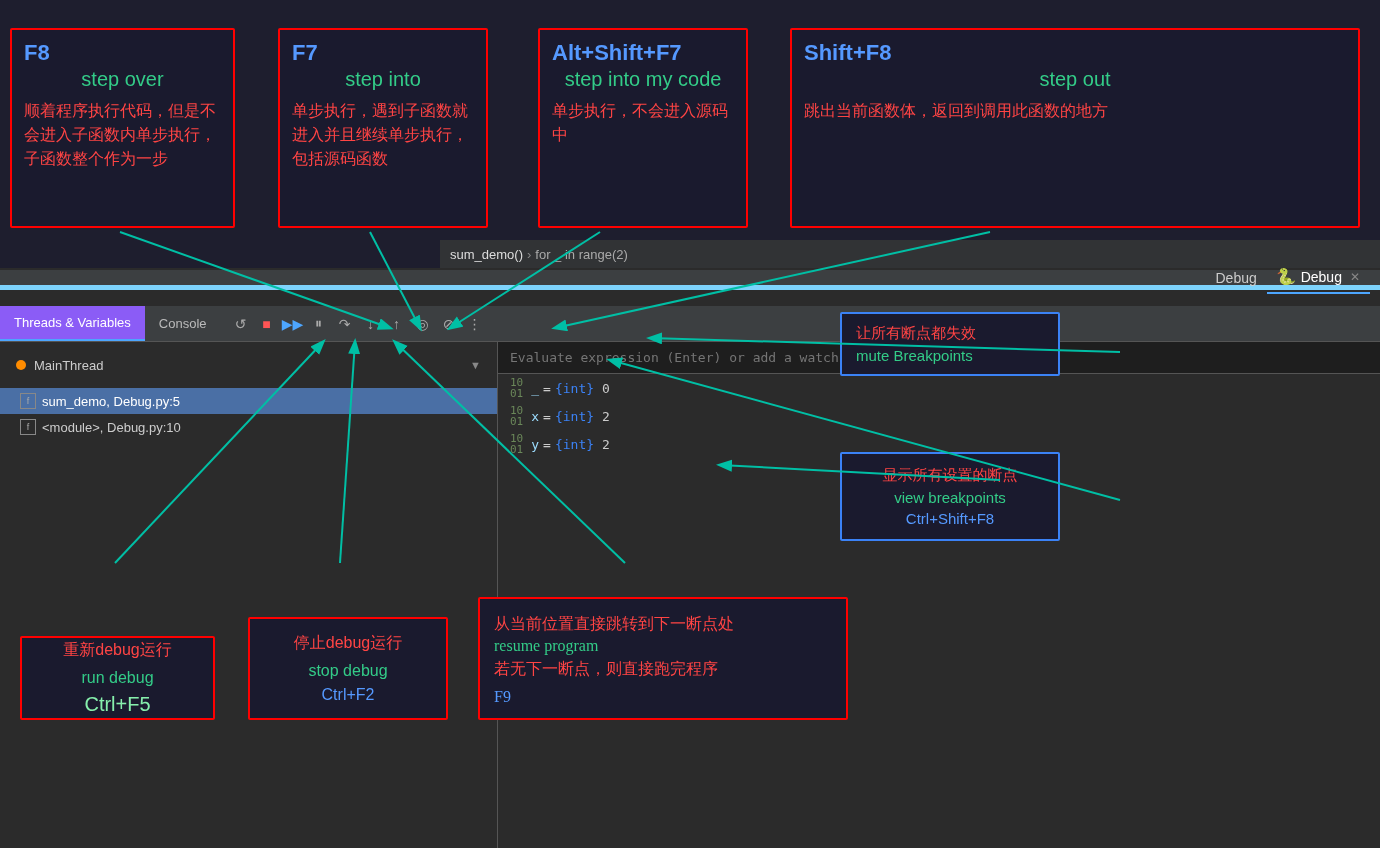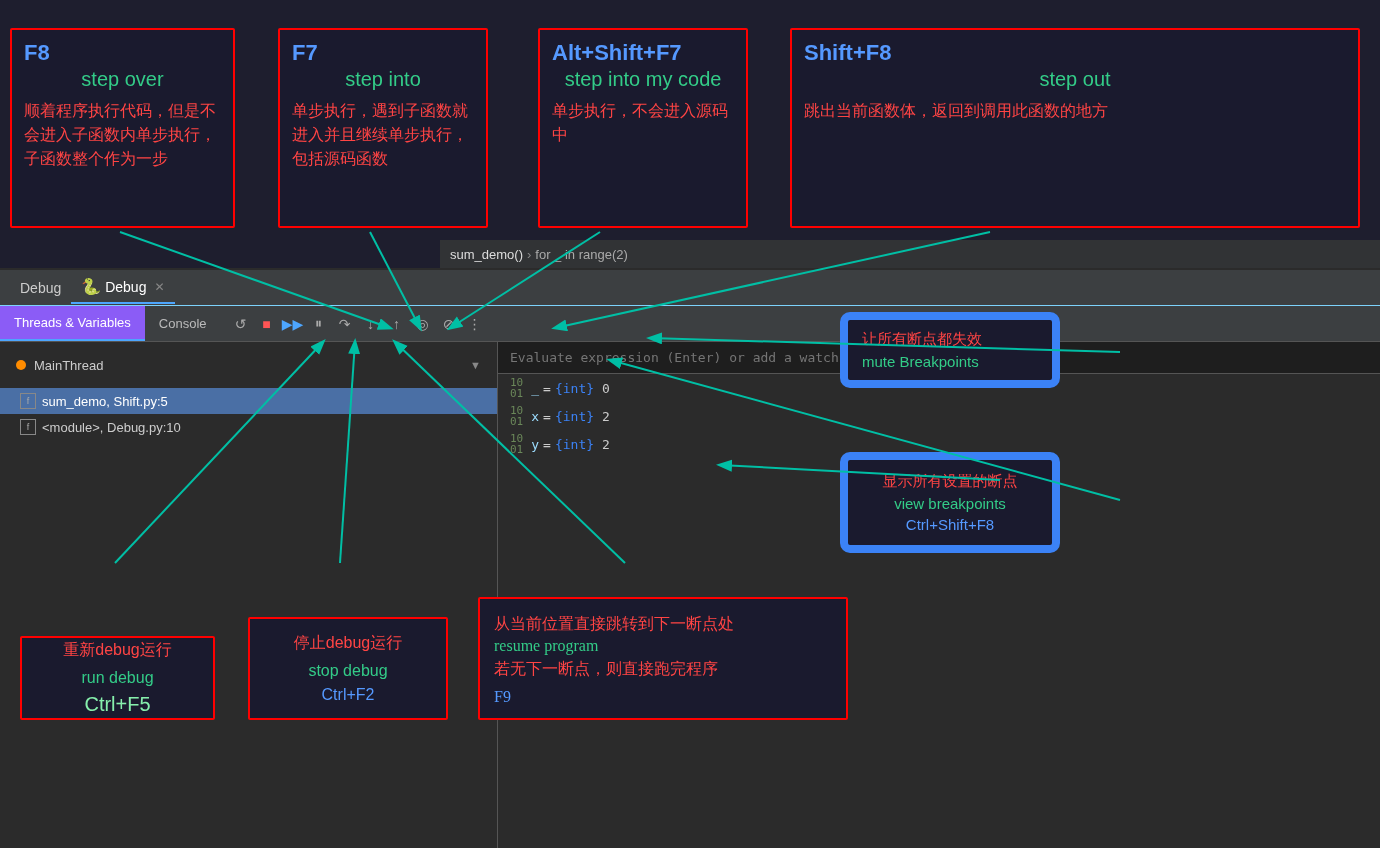--- a/index.html
+++ b/index.html
@@ -57,26 +57,27 @@
     }
     .breadcrumb-bar span.func { color: #ddd; }
     .breadcrumb-bar span.sep { color: #888; margin: 0 4px; }
 
     
     .debug-header {
       position: absolute;
       top: 270px;
       left: 0;
       right: 0;
-      height: 36px;
+      height: 20px;
       background: #3c3f41;
       display: flex;
       align-items: center;
       padding: 0 10px;
-      border-bottom: 1px solid #7dd3fc;
+      border-bottom: 5px solid #7dd3fc;
+      justify-content: flex-end;
     }
     .debug-tab {
       color: #ccc;
       font-size: 14px;
       padding: 6px 10px;
       cursor: pointer;
     }
     .debug-tab.active {
       color: #fff;
       border-bottom: 2px solid #4da6ff;
@@ -254,24 +255,24 @@
       position: absolute;
       border: 2px solid red;
       background: #1a1a2e;
       padding: 12px 14px;
       border-radius: 2px;
     }
 
     
     .right-ann {
       position: absolute;
-      border: 8px solid #3b82f6;
+      border: 2px solid #3b82f6;
       background: #1a1a2e;
       padding: 10px 14px;
-      border-radius: 10px;
+      border-radius: 2px;
     }
 
   </style>
 </head>
 <body>
 
 <div style="position:absolute;top:0;left:0;right:0;height:268px;background:#1e1e2e;"></div>
 
 <div class="annotation-box" style="top:28px;left:10px;width:225px;min-height:200px;">
   <span class="ann-title-blue">F8</span>
@@ -358,21 +359,21 @@
 <div class="left-panel">
 
   <div class="thread-row">
     <div class="thread-dot"></div>
     <span>MainThread</span>
     <span class="thread-arrow">▼</span>
   </div>
 
   <div class="frame-row selected">
     <div class="frame-icon">f</div>
-    <span>sum_demo, Shift.py:5</span>
+    <span>sum_demo, Debug.py:5</span>
   </div>
   <div class="frame-row">
     <div class="frame-icon">f</div>
     <span>&lt;module&gt;, Debug.py:10</span>
   </div>
 </div>
 
 <div class="right-panel">
   <input type="text" class="watch-input" placeholder="Evaluate expression (Enter) or add a watch (Ctrl+Shift+Enter)" style="">
   

